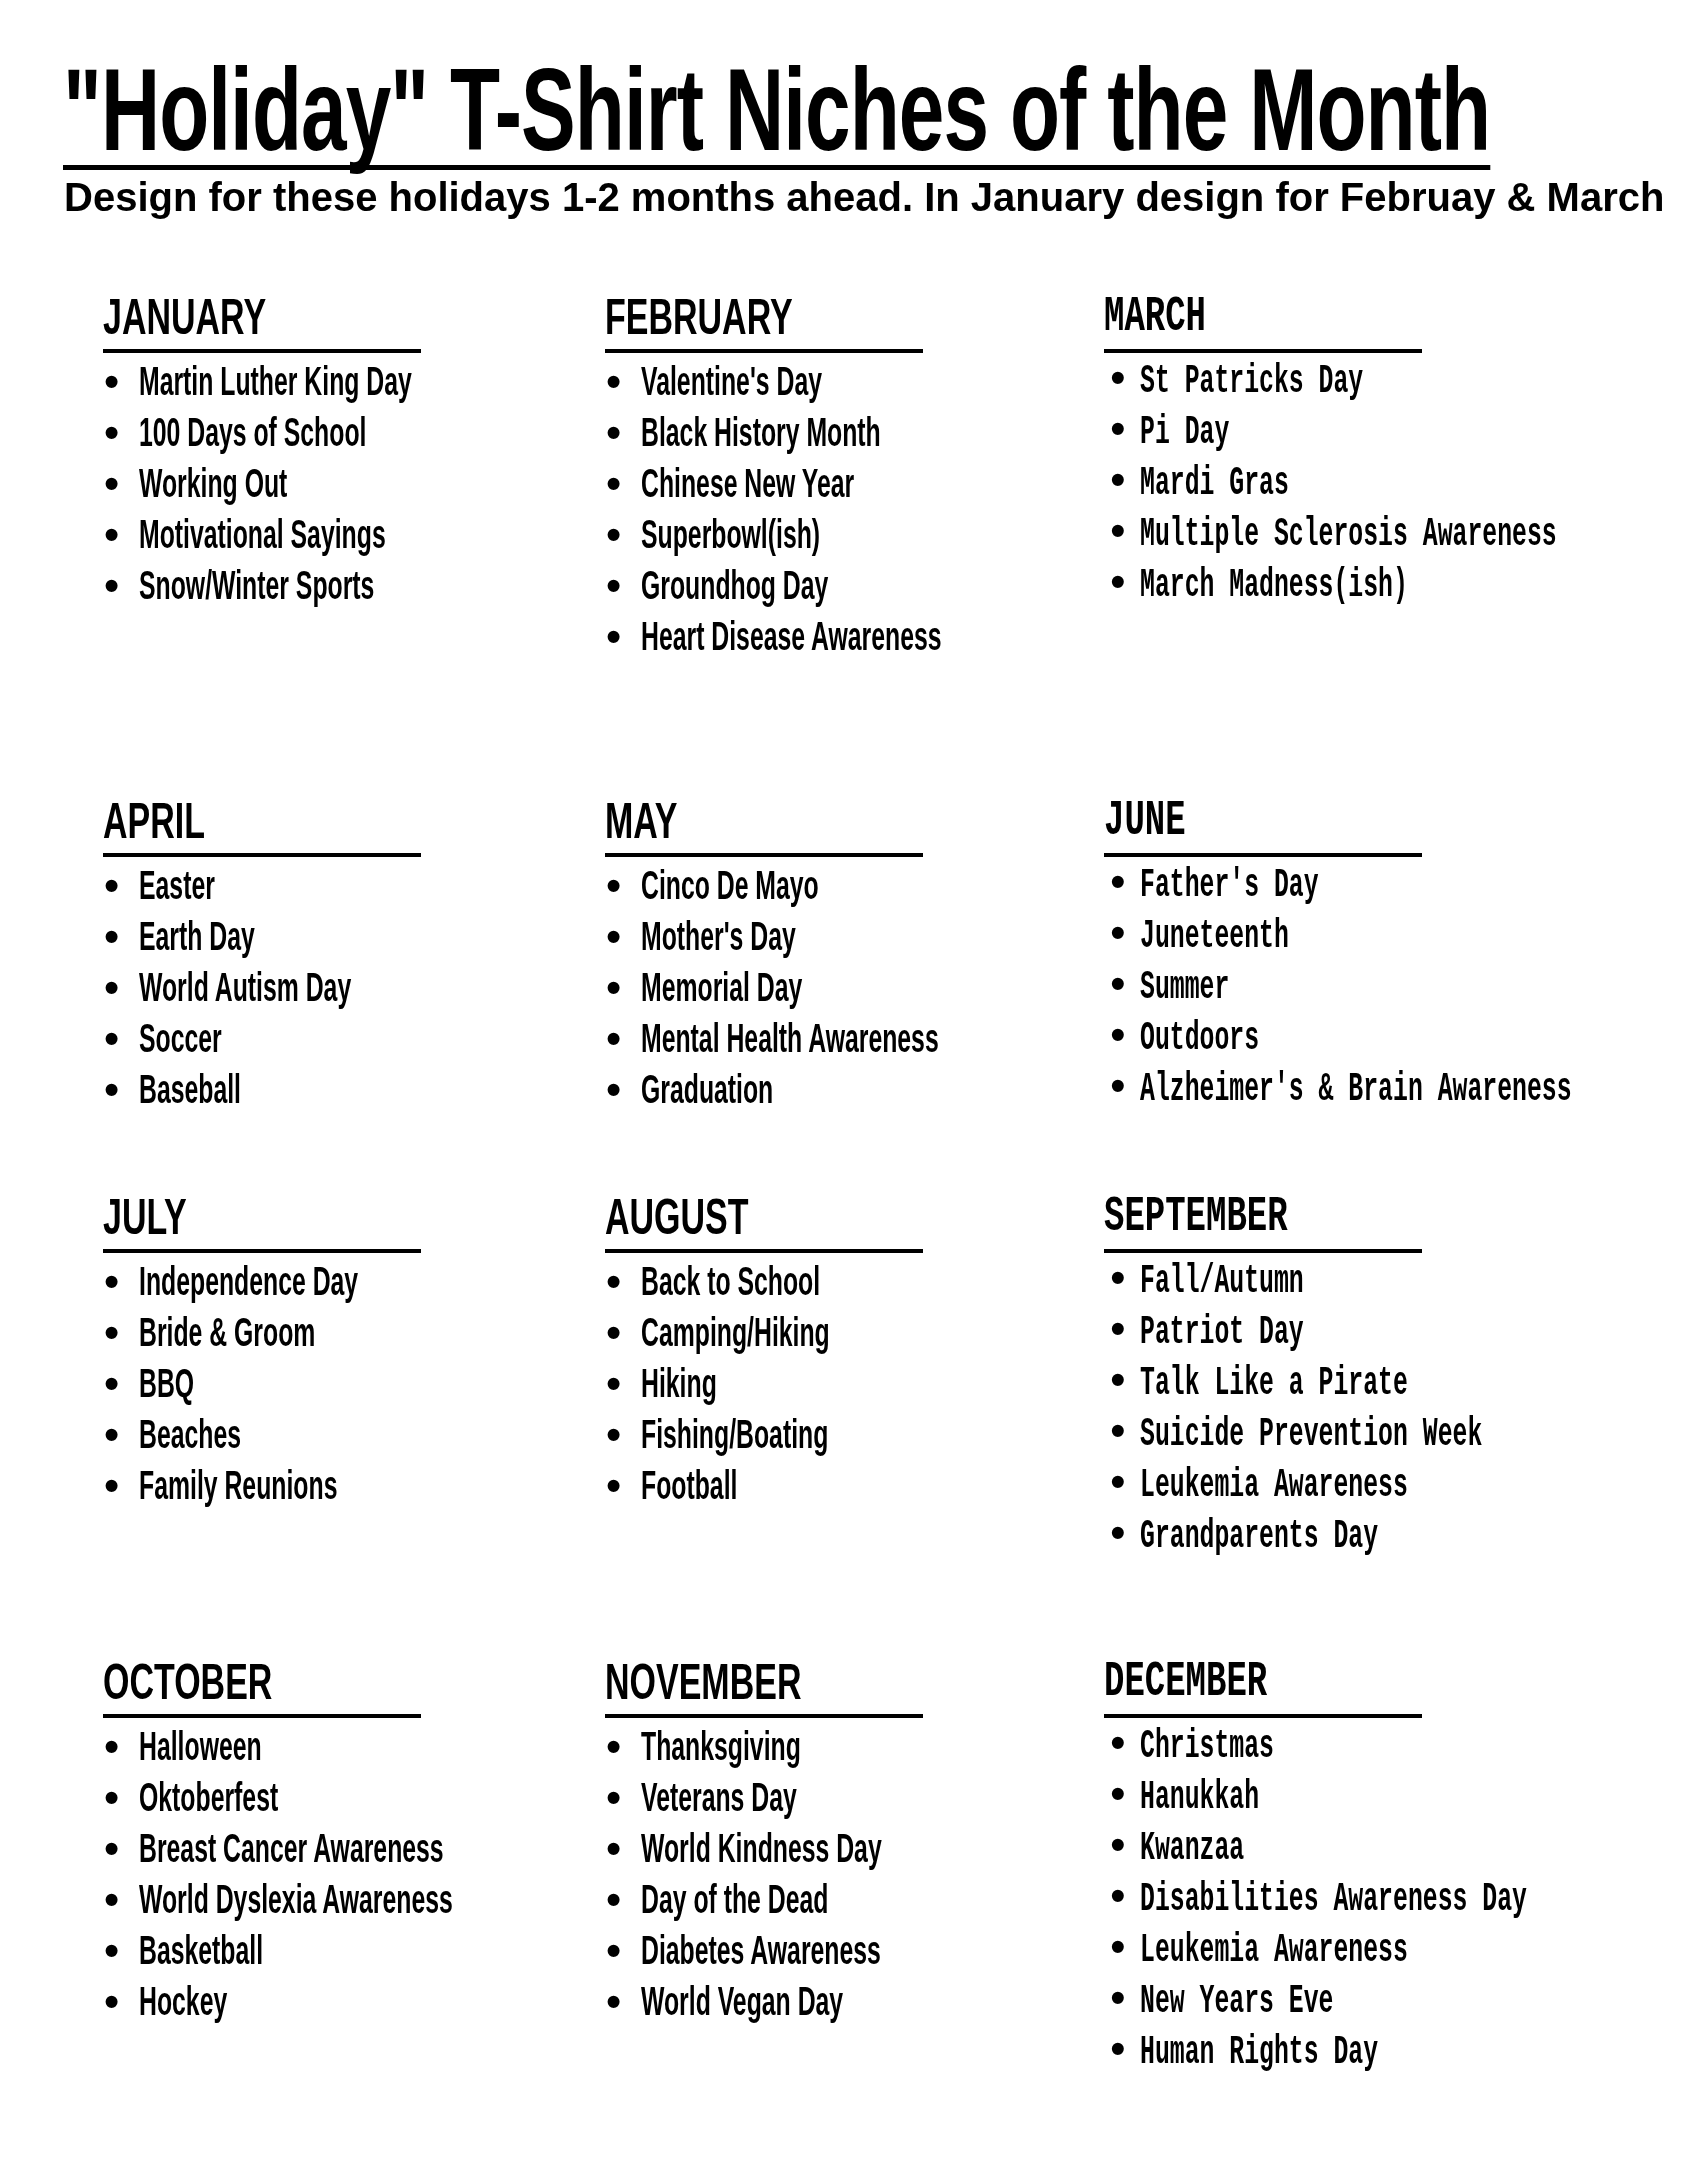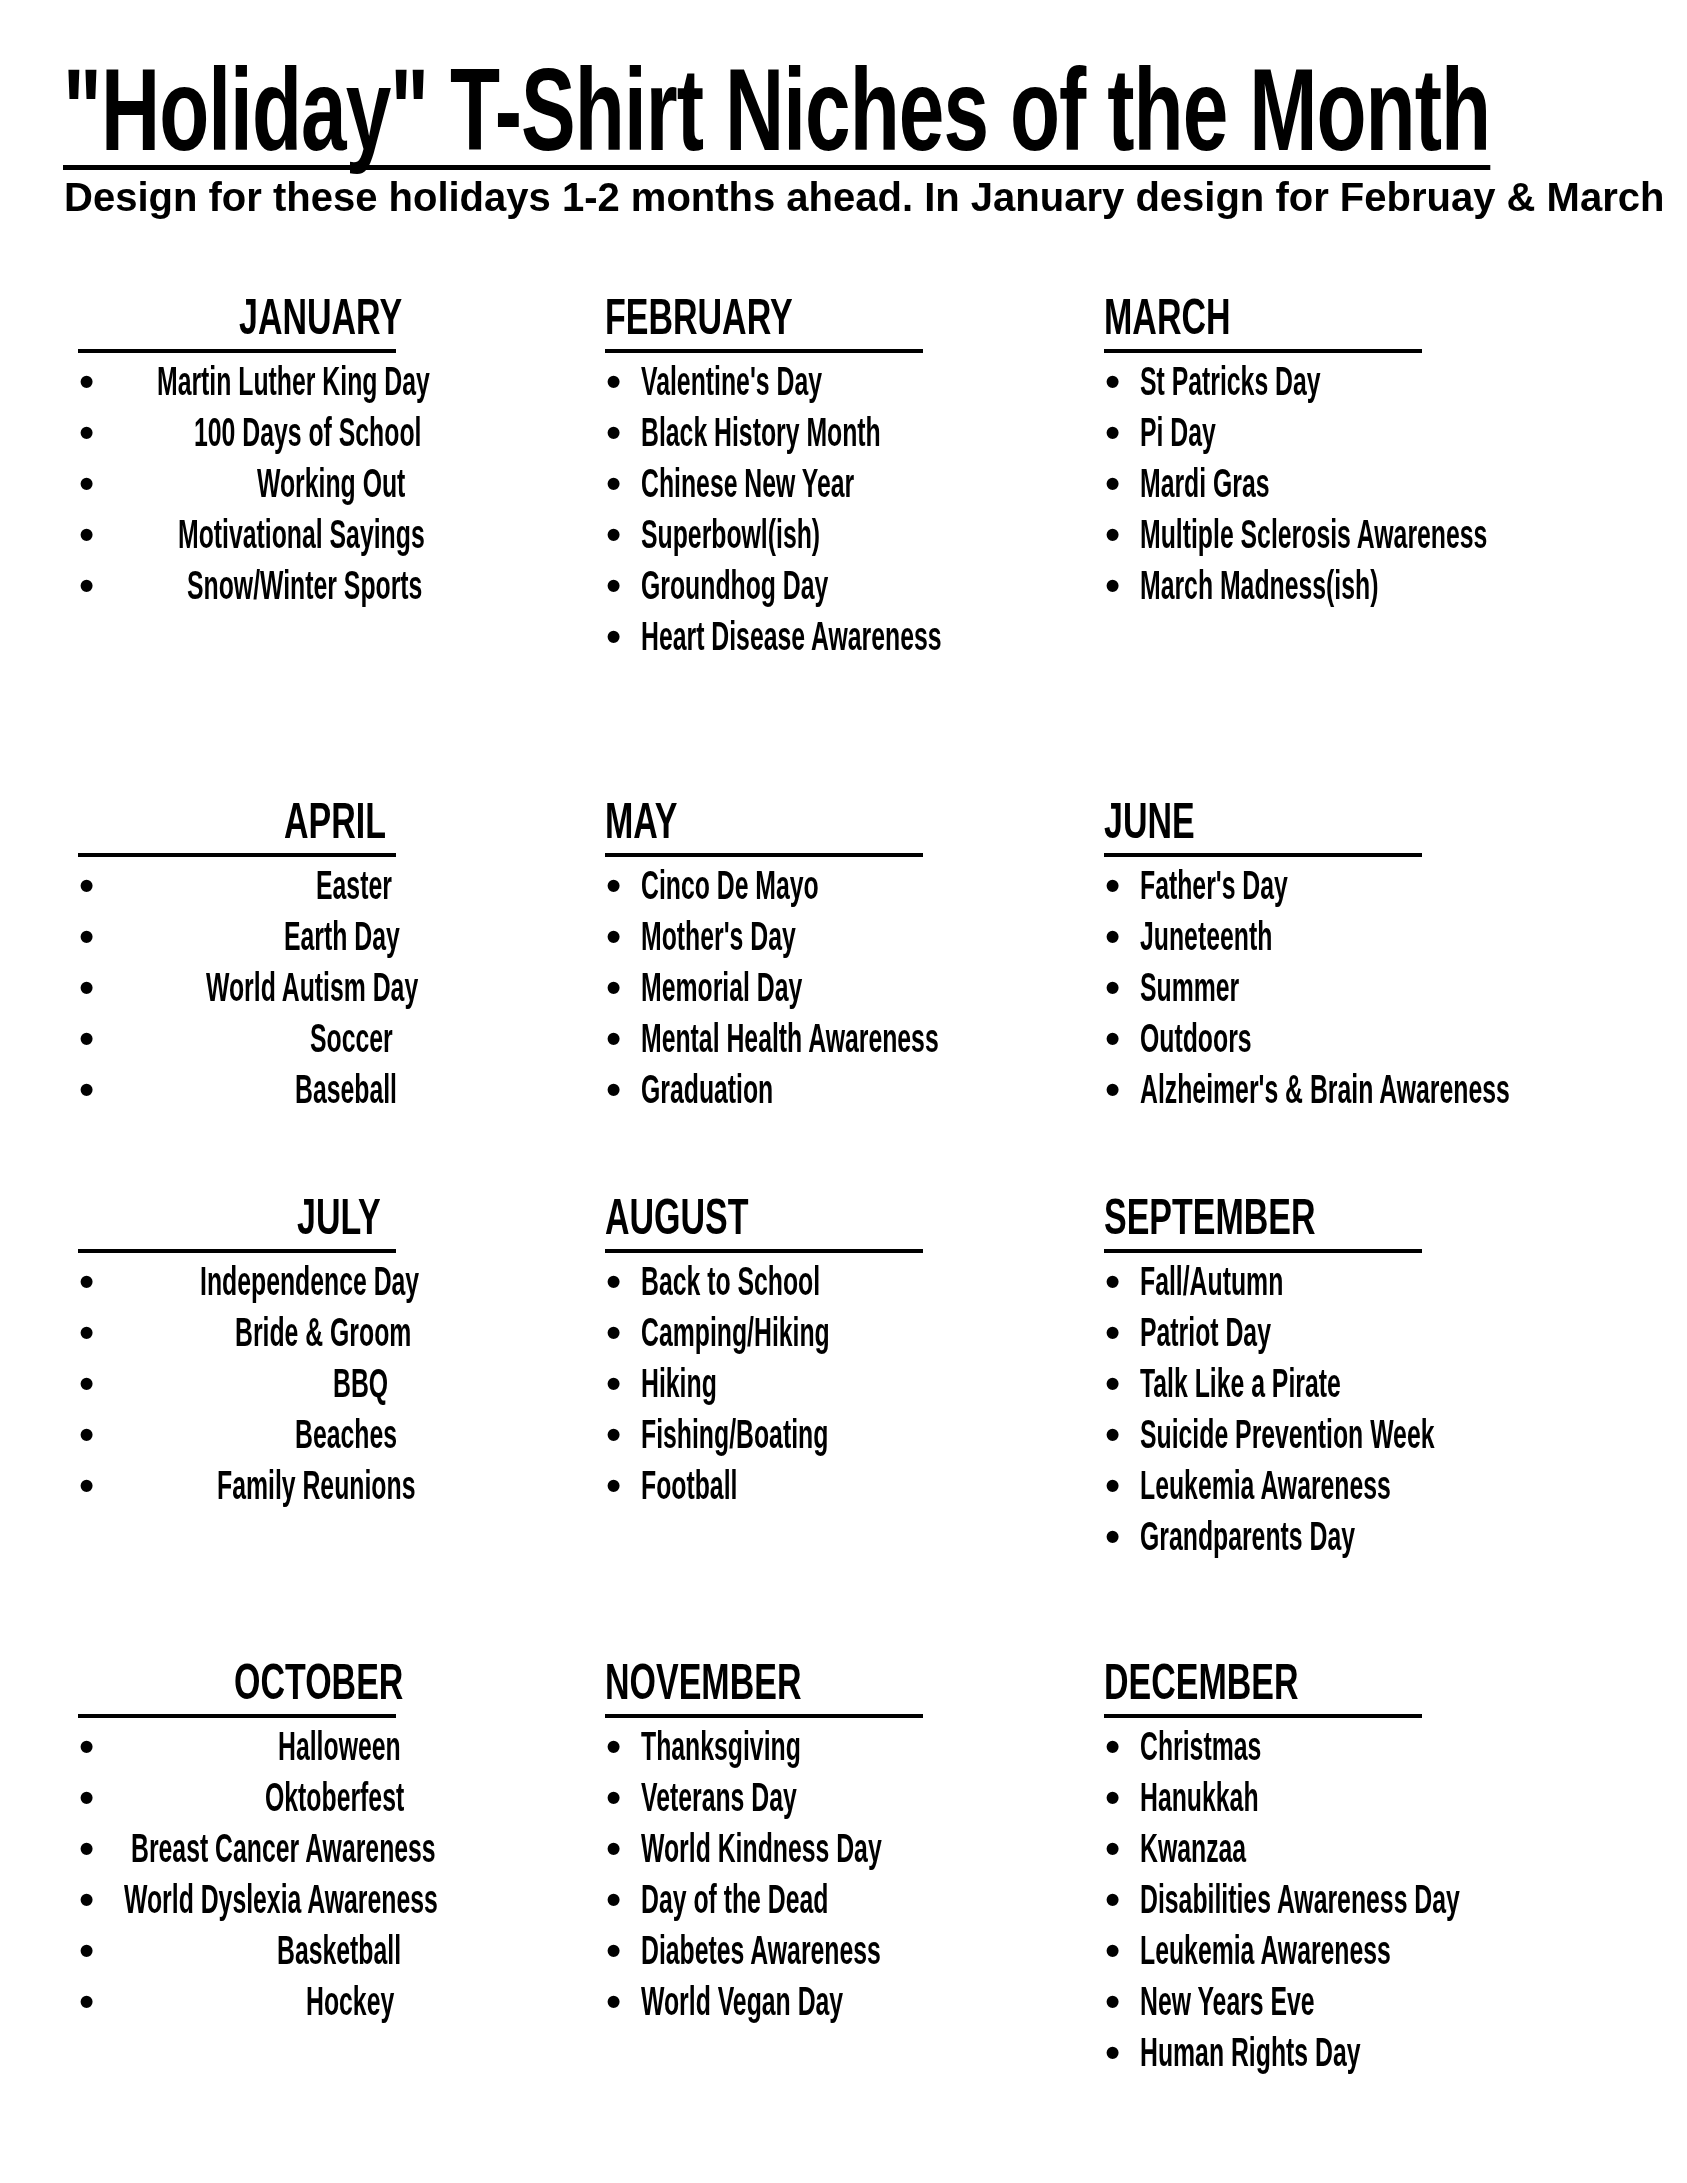--- a/index.html
+++ b/index.html
@@ -43,23 +43,23 @@
     top: 173px;
     font-size: 40px;
     font-weight: 700;
     line-height: 1.2;
     white-space: nowrap;
   }
   .month {
     position: absolute;
     width: 562px;
   }
-  .c1 { left: 78px; text-align: center; }
+  .c1 { left: 103px; }
   .c2 { left: 605px; }
-  .c3 { left: 1104px; }
+  .c3 { left: 1104px; font-family: Liberation Mono, monospace; }
   .r1 { top: 292px; }
   .r2 { top: 772px; margin-top: 24px; }
   .r3 { top: 1192px; }
   .r4 { top: 1657px; }
   .month h2 {
     margin: 0;
     font-size: 50px;
     font-weight: 700;
     line-height: 1;
   }

